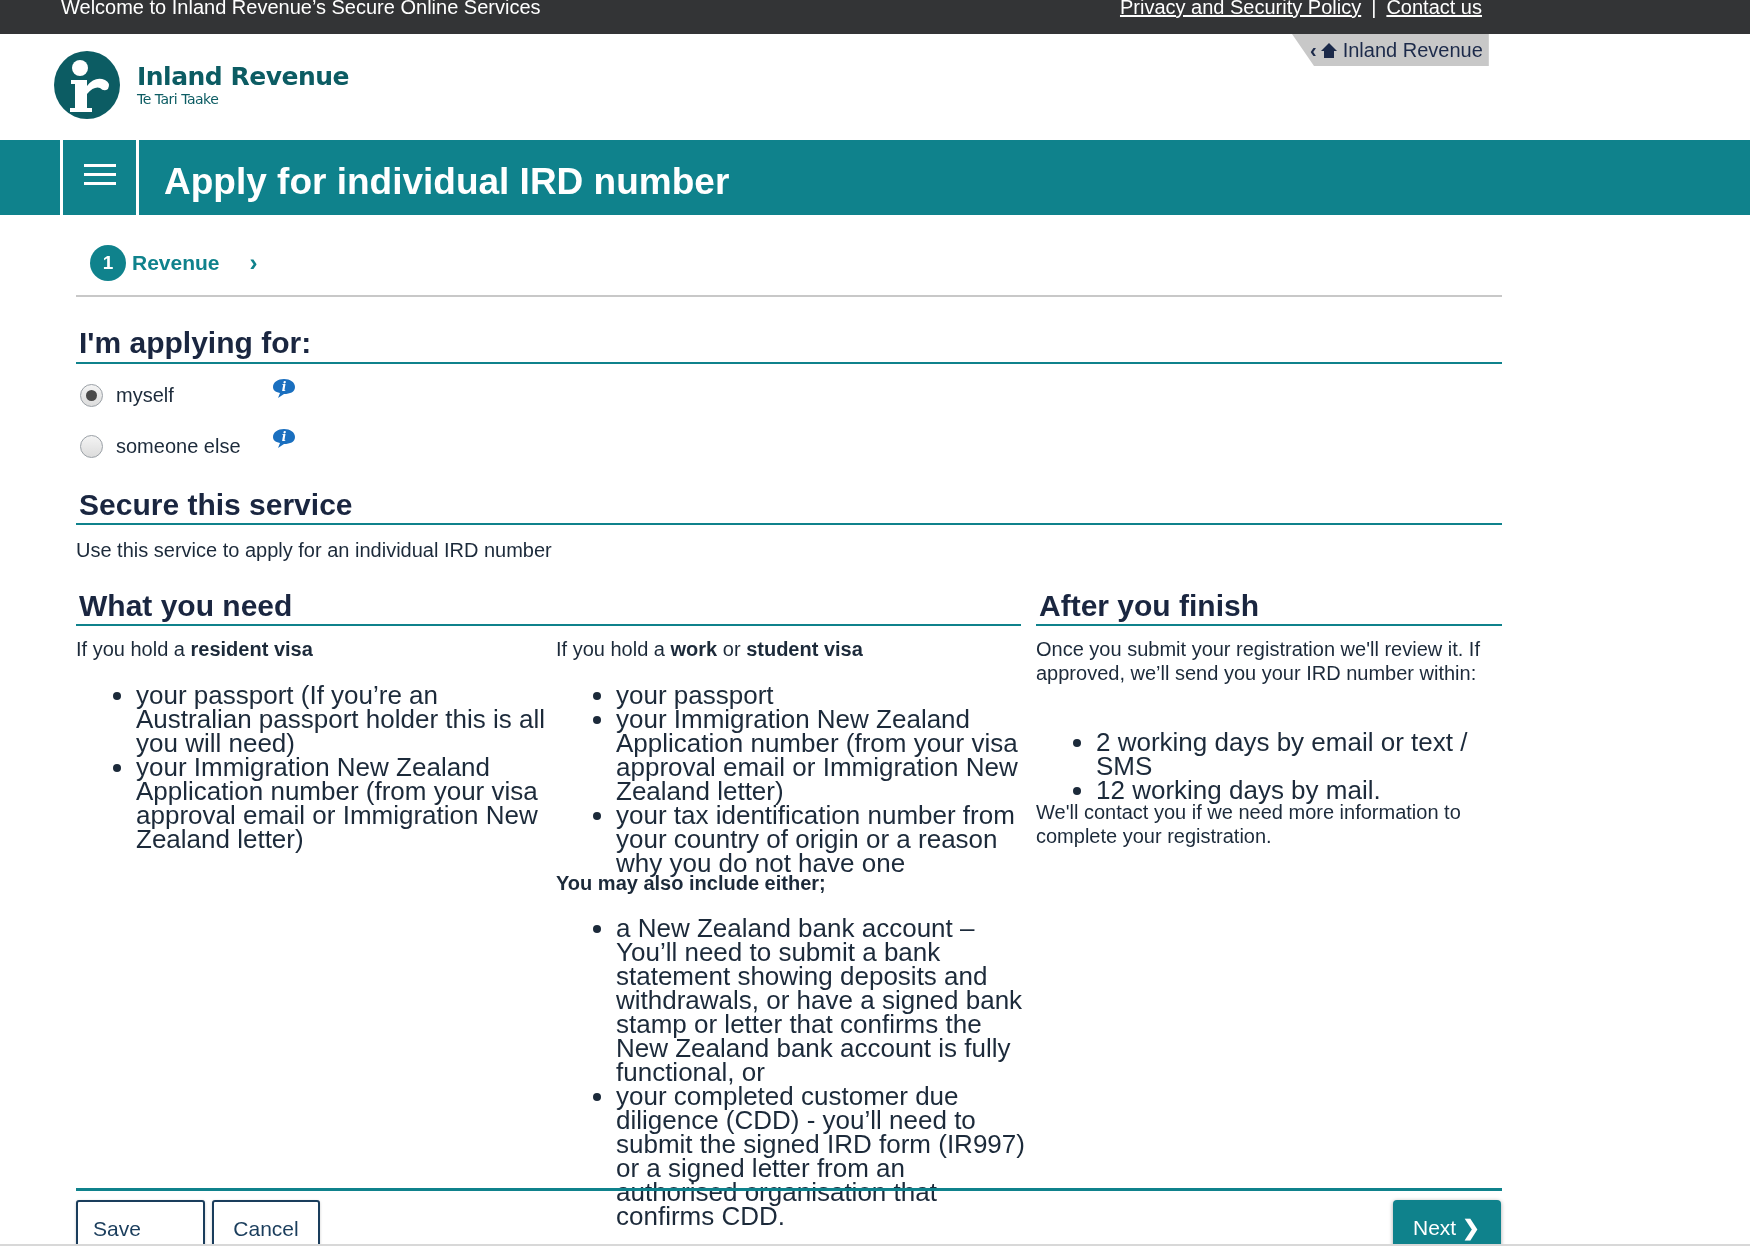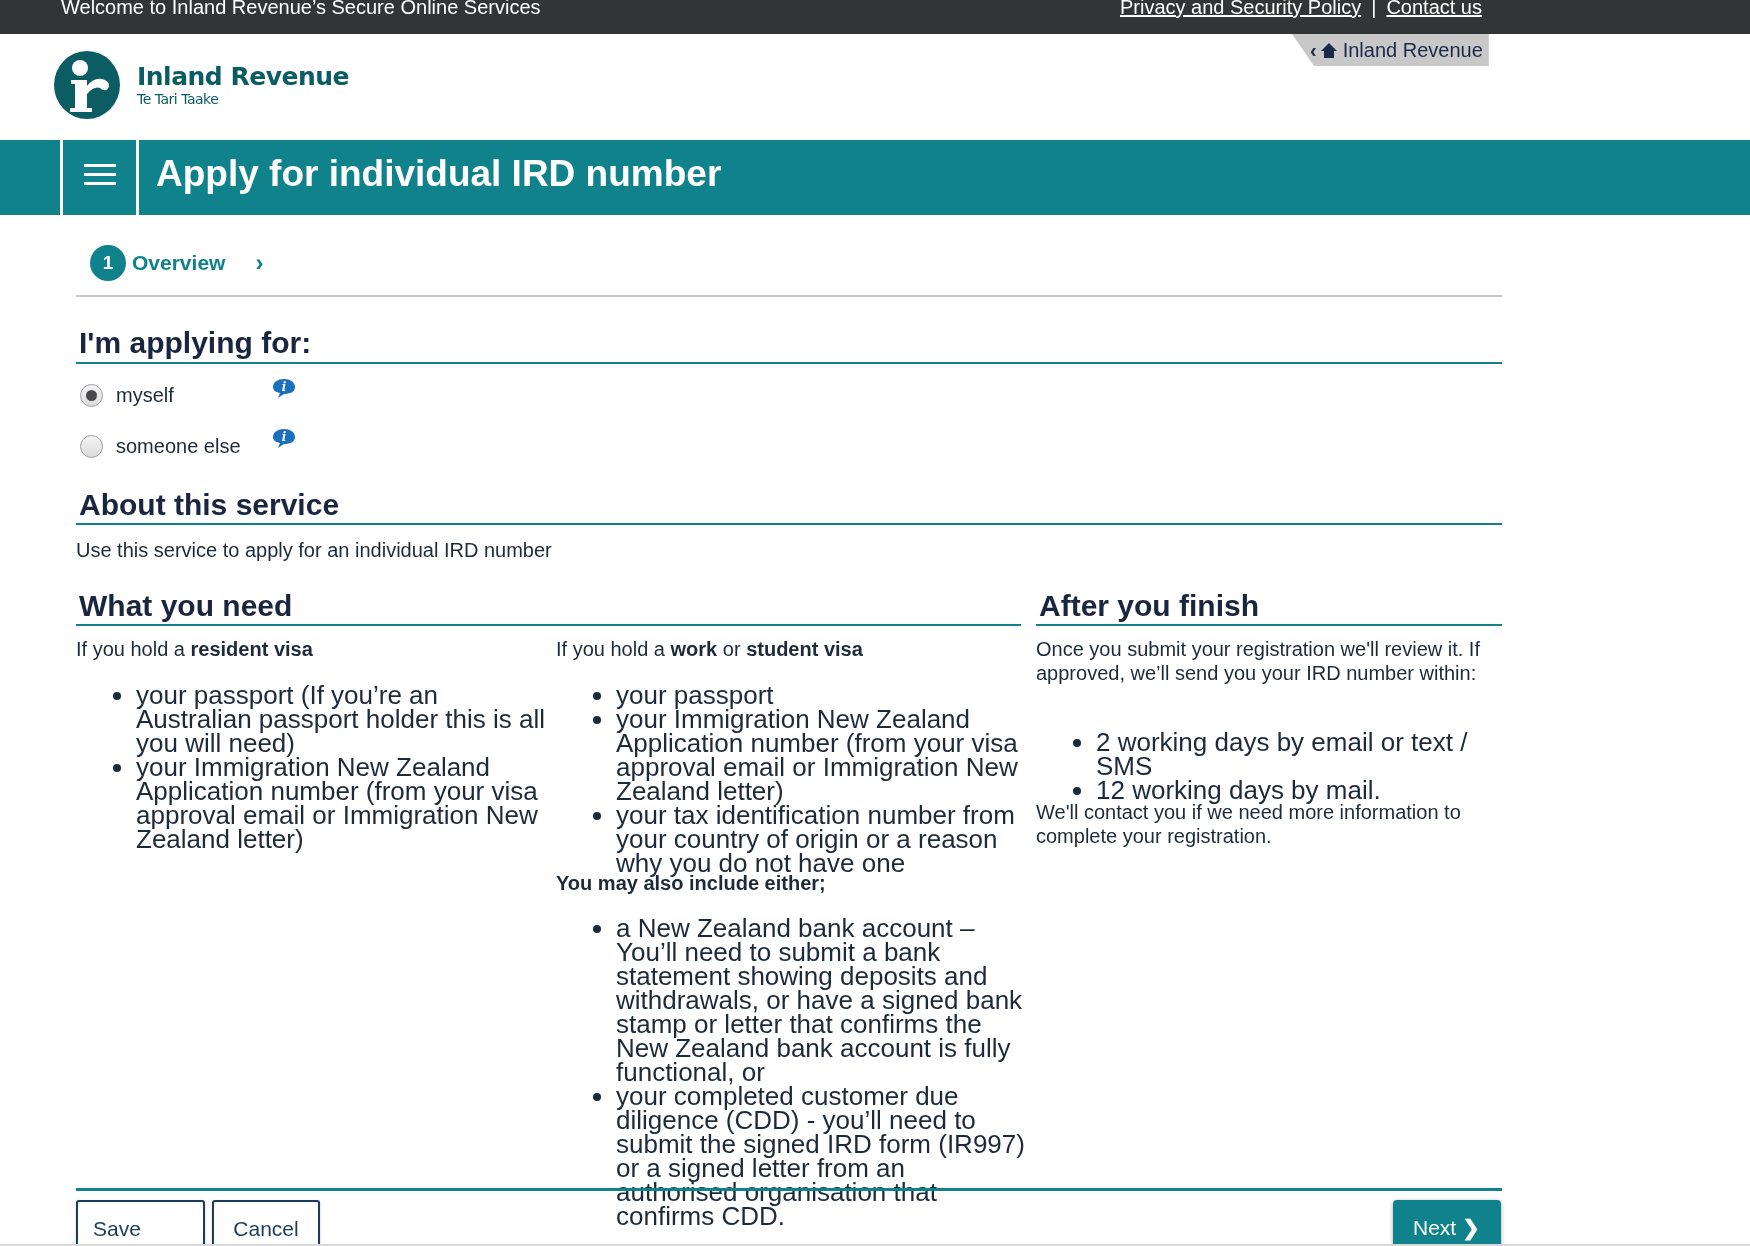--- a/index.html
+++ b/index.html
@@ -31,21 +31,21 @@
   }
   .home-tab .ic { font-weight: bold; margin-right: 4px; }
 
   .titlebar {
     position: absolute; left: 0; top: 140px; width: 1750px; height: 75px; background: #0f828c;
   }
   .titlebar .div1 { position: absolute; left: 60px; top: 0; width: 3px; height: 75px; background: #fff; }
   .titlebar .div2 { position: absolute; left: 136px; top: 0; width: 3px; height: 75px; background: #fff; }
   .titlebar .menu { position: absolute; left: 84px; top: 24px; width: 32px; height: 26px; cursor: pointer; }
   .titlebar .menu span { display: block; height: 3px; background: #fff; margin-bottom: 6px; }
-  .titlebar h1 { position: absolute; left: 153px; top: 10px; margin: 3px; color: #fff; font-size: 37px; font-weight: bold; }
+  .titlebar h1 { position: absolute; left: 153px; top: 10px; margin: 11px; color: #fff; font-size: 37px; font-weight: bold; }
 
   .stepper { position: absolute; left: 90px; top: 245px; display: flex; align-items: center; }
   .step-num { width: 36px; height: 36px; border-radius: 50%; background: #0f828c; color: #fff; font-weight: bold; font-size: 19px; display: flex; align-items: center; justify-content: center; }
   .step-label { color: #0f828c; font-weight: bold; font-size: 21px; margin-left: 6px; }
   .step-chev { color: #0f828c; font-weight: bold; font-size: 24px; margin-left: 30px; }
 
   .hr-grey { position: absolute; left: 76px; top: 295px; width: 1426px; height: 2px; background: #c8c8c8; }
 
   .h2 { position: absolute; font-size: 30px; font-weight: bold; color: #1a2640; }
   .teal-line { position: absolute; height: 2px; background: #0f828c; }
@@ -106,21 +106,21 @@
       <span></span>
       <span></span>
       <span></span>
     </div>
   <div class="div2"></div>
   <h1>Apply for individual IRD number</h1>
 </div>
 
 <div class="stepper">
   <div class="step-num">1</div>
-  <span class="step-label">Overview</span>
+  <span class="step-label">Revenue</span>
   <span class="step-chev">›</span>
 </div>
 <div class="hr-grey"></div>
 
 <div class="h2" style="left:79px;top:326px">I'm applying for:</div>
 <div class="teal-line" style="left:76px;top:362px;width:1426px"></div>
 
 <div class="radio-row" style="top:384px">
   <div class="radio">
       <div class="dot"></div>
@@ -134,21 +134,21 @@
 
 <div class="radio-row" style="top:435px">
   <div class="radio"></div>
   <span class="radio-label">someone else</span>
 </div>
 <svg class="info-icon" style="left:272px;top:428px" viewBox="0 0 24 20">
     <path d="M12 1 C18 1 23 4 23 9 C23 14 18 16 12 16 L6 20 L8 15 C3 14 1 12 1 9 C1 4 6 1 12 1z" fill="#1a6fbf"></path>
     <text x="12" y="13" font-size="12" font-weight="bold" font-style="italic" fill="#fff" text-anchor="middle" font-family="DejaVu Serif, serif">i</text>
   </svg>
 
-<div class="h2" style="left:79px;top:488px">About this service</div>
+<div class="h2" style="left:79px;top:488px">Secure this service</div>
 <div class="teal-line" style="left:76px;top:523px;width:1426px"></div>
 <div class="text" style="left:76px;top:538px">Use this service to apply for an individual IRD number</div>
 
 <div class="h2" style="left:79px;top:589px">What you need</div>
 <div class="teal-line" style="left:76px;top:624px;width:945px"></div>
 
 <div class="text" style="left:76px;top:637px"><span>If you hold a </span><b>resident visa</b></div>
 <ul class="bl" style="left:76px;top:683px;width:480px">
   <li>your passport (If you’re an Australian passport holder this is all you will need)</li>
   <li>your Immigration New Zealand Application number (from your visa approval email or Immigration New Zealand letter)</li>

